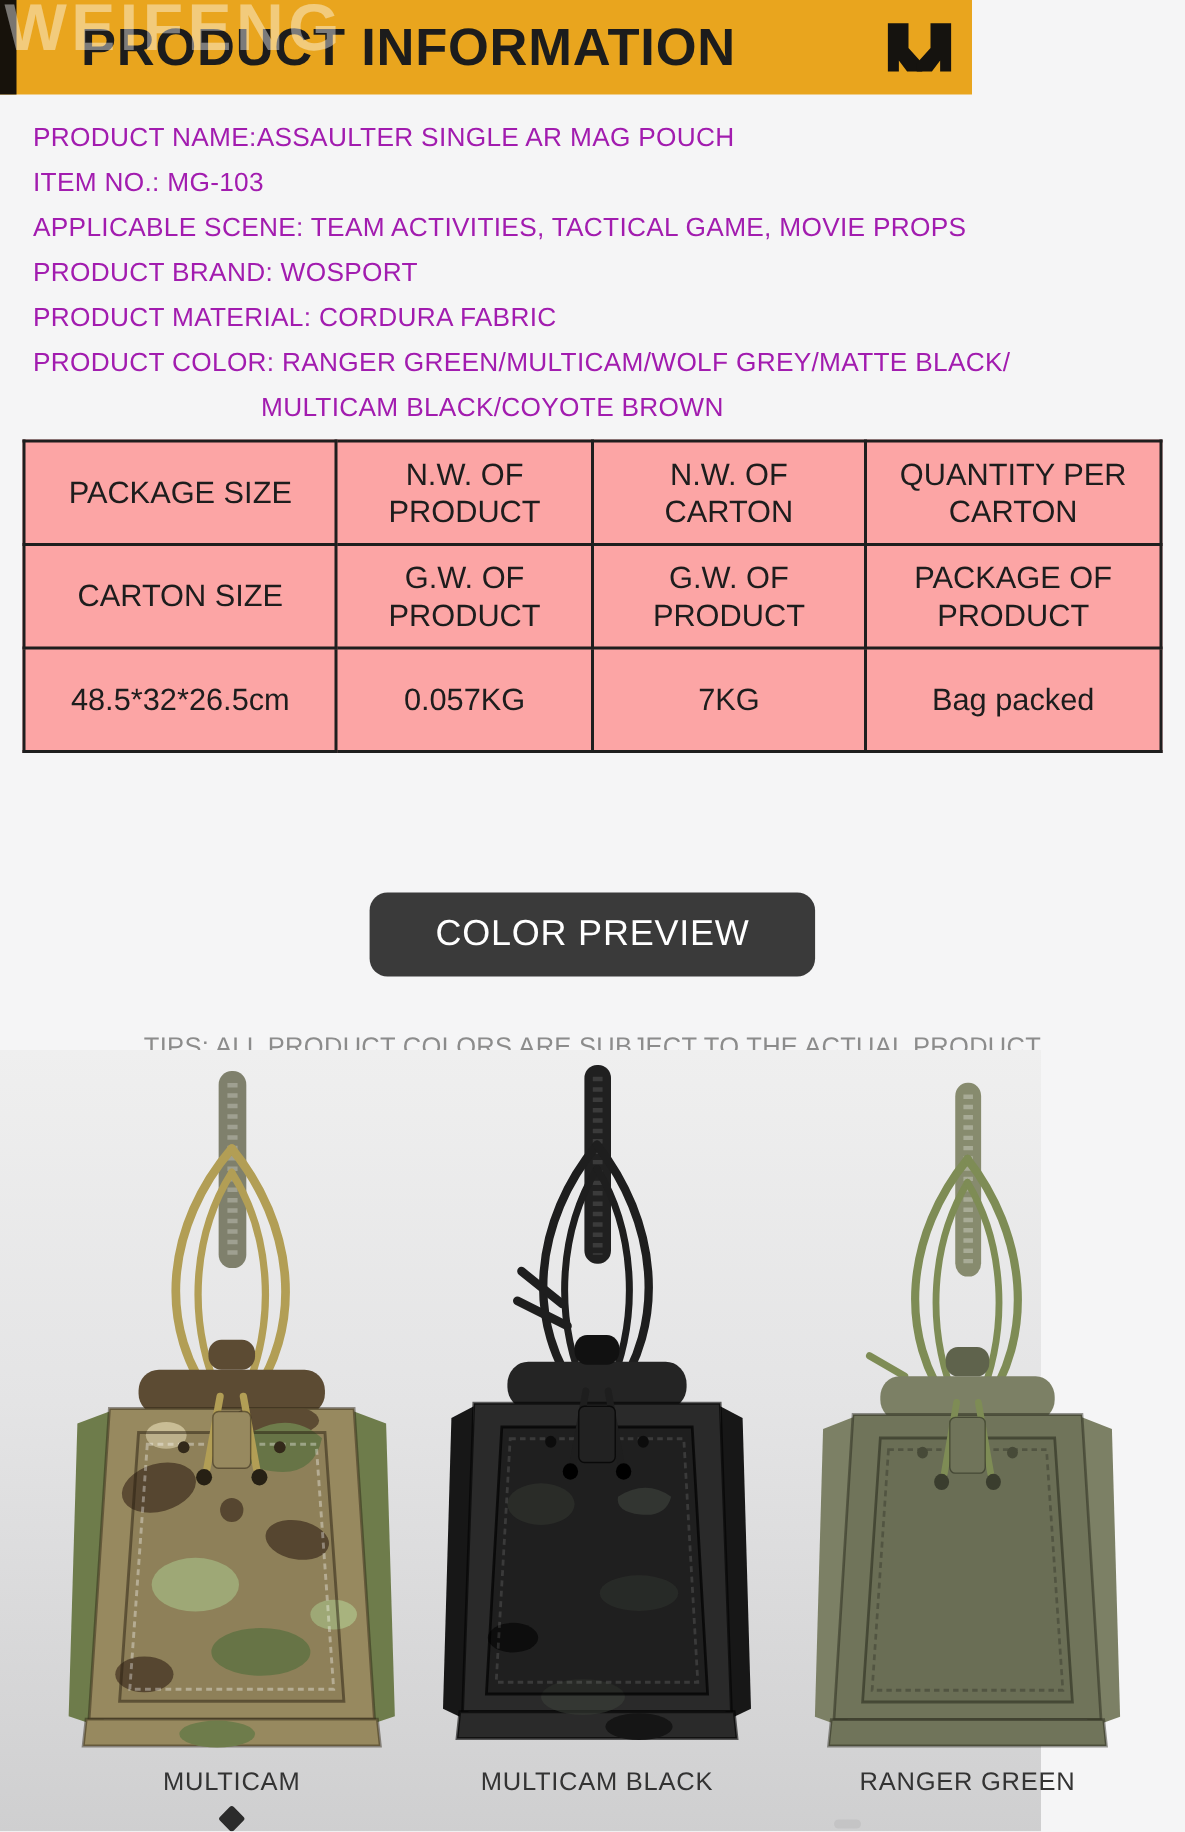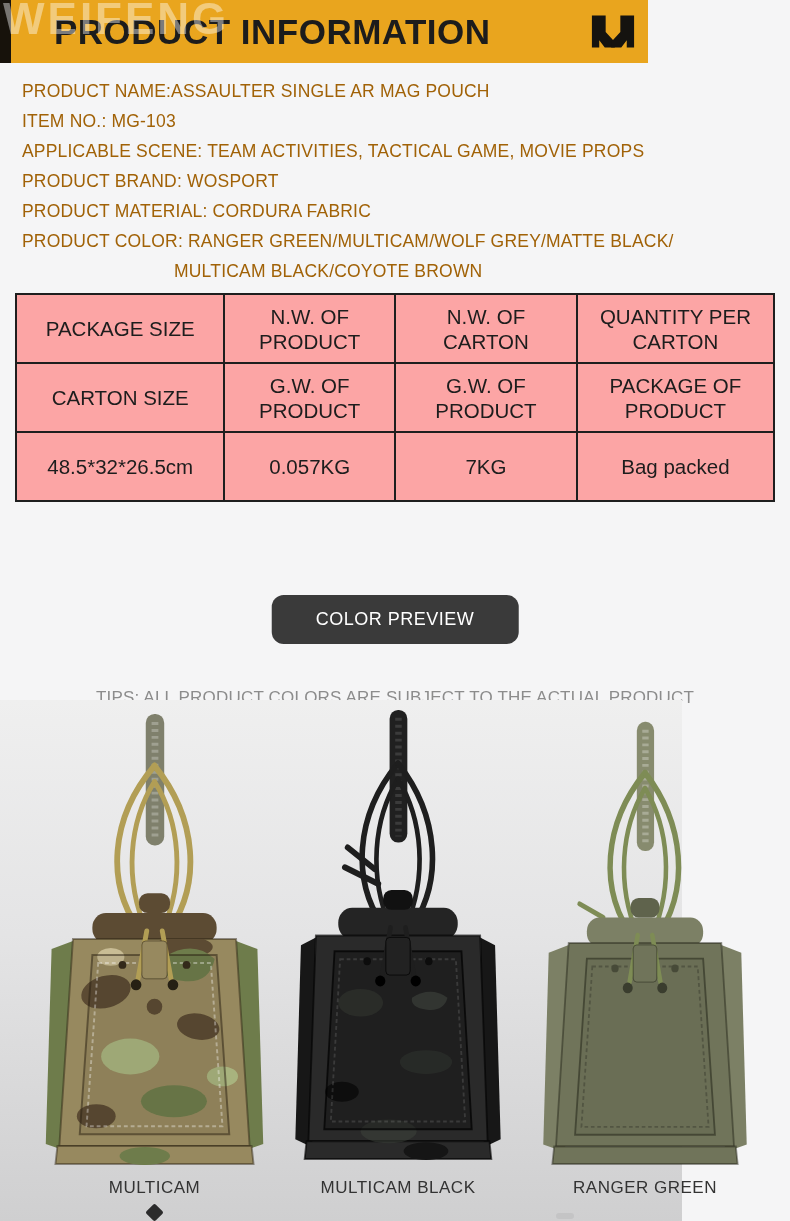--- a/index.html
+++ b/index.html
@@ -13,42 +13,42 @@
   .banner-title{position:absolute;left:54px;top:50%;transform:translateY(-50%);
                 font-size:35px;font-weight:bold;letter-spacing:.5px;
                 color:var(--c-banner-text,#1c1c1c);white-space:nowrap;}
   .logo{position:absolute;right:13px;top:13px;}
   .watermark{position:absolute;left:3px;top:-6px;z-index:6;
              font-size:44px;font-weight:bold;letter-spacing:3px;
              color:rgba(255,255,255,.42);pointer-events:none;}
 
   
   .info{position:absolute;left:22px;top:76px;right:10px;
-        font-size:17.5px;color:#a16207;letter-spacing:.2px;}
+        font-size:17.5px;color:#a21caf;letter-spacing:.2px;}
   .info-line{height:30px;line-height:30px;white-space:nowrap;}
   .info-line.indent{padding-left:152px;}
 
   
   .spec-table{position:absolute;left:15px;top:293px;width:760px;
               border-collapse:collapse;table-layout:fixed;background:#fca5a5;}
   .spec-table td{border:2px solid var(--c-table-border,#1e1e1e);
                  height:63px;text-align:center;vertical-align:middle;
                  font-size:20.5px;color:#1d1d1d;padding:2px 16px;line-height:1.22;}
 
   
   .btn{position:absolute;top:595px;left:50%;transform:translateX(-50%);
        background:var(--c-button-bg,#3a3a3a);color:var(--c-button-text,#fff);
-       font-size:18px;letter-spacing:.5px;padding:14px 44px;border-radius:12px;
+       font-size:24px;letter-spacing:.5px;padding:14px 44px;border-radius:12px;
        white-space:nowrap;}
   .tips{position:absolute;top:688px;left:0;width:790px;text-align:center;
         font-size:17px;color:var(--c-tips-text,#8c8c8c);letter-spacing:.2px;}
 
   
   .photo-strip{position:absolute;left:0;top:700px;width:682px;height:521px;
-               background:linear-gradient(180deg,#efefef 0%,#e4e4e5 45%,#cfcfd0 100%);}
+               background:linear-gradient(180deg,#efefef 0%,#e4e4e5 45%,#cfcfd0 100%);padding-left:12px;}
   .pouch{position:absolute;}
   .pouch-label{position:absolute;top:478px;text-align:center;
                font-size:17px;color:#333;letter-spacing:.5px;white-space:nowrap;}
   .hint{position:absolute;}
   .hint-1{left:148px;top:506px;width:13px;height:13px;background:#2b2b2b;
           transform:rotate(45deg);border-radius:2px;}
   .hint-2{left:556px;top:513px;width:18px;height:6px;background:#c4c4c5;border-radius:3px;}
 </style>
 </head>
 <body>

